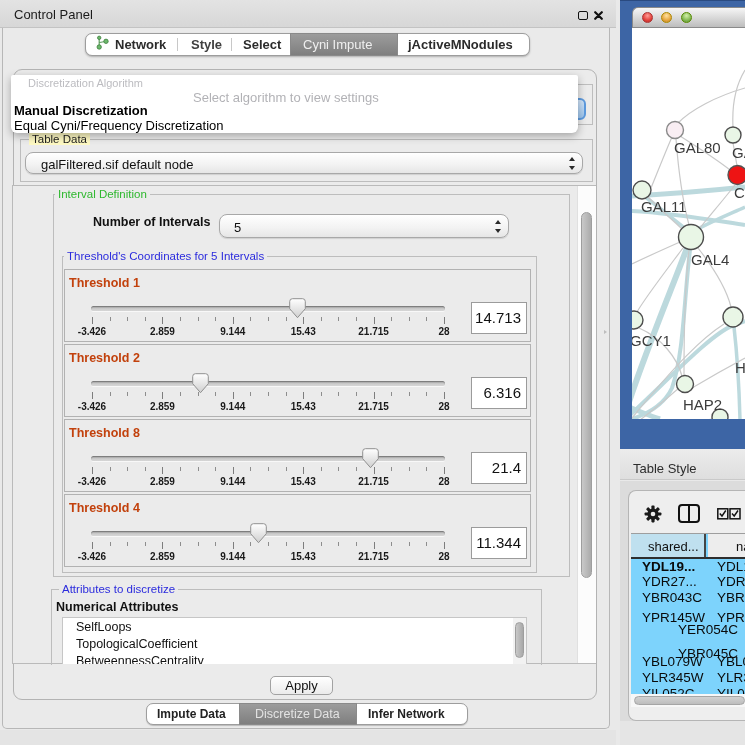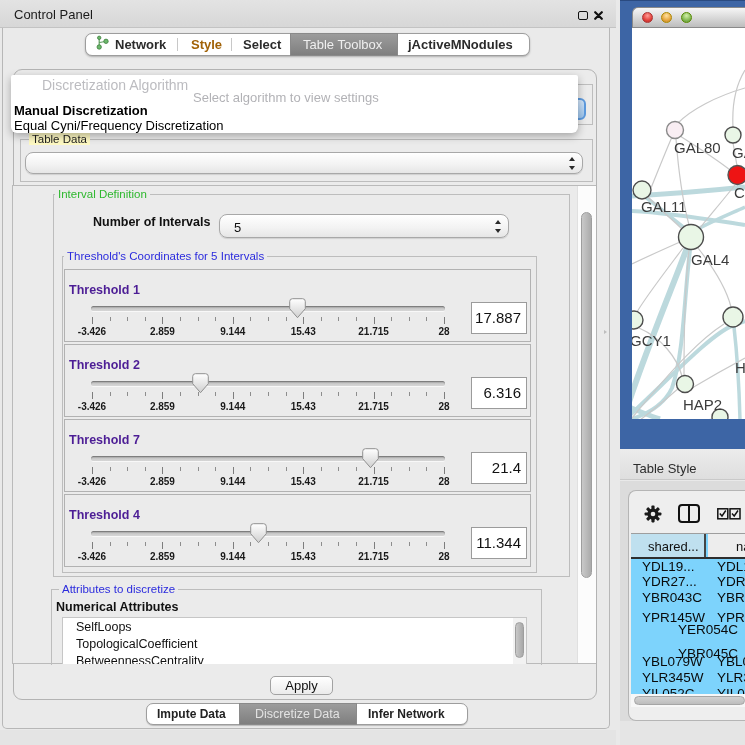--- a/index.html
+++ b/index.html
@@ -10,21 +10,21 @@
   .gbox { border:1px solid #bdbdbd; position:absolute; }
   .combo { position:absolute; border:1px solid #a8a8a8; border-radius:8px;
            background:linear-gradient(#ffffff,#f2f2f2 60%,#e6e6e6); box-shadow:0 1px 1px rgba(0,0,0,0.12);}
   .combo .ctext { position:absolute; left:11px; top:4px; font-size:13px; color:#111; }
   .arrows { position:absolute; right:6px; top:50%; margin-top:-6.5px; width:7px; height:13px; }
   .tri-up { position:absolute; left:50%; margin-left:-3.5px; top:0; width:0; height:0;
             border-left:3.5px solid transparent; border-right:3.5px solid transparent; border-bottom:4.5px solid #2a2a2a; }
   .tri-dn { position:absolute; left:50%; margin-left:-3.5px; bottom:0; width:0; height:0;
             border-left:3.5px solid transparent; border-right:3.5px solid transparent; border-top:4.5px solid #2a2a2a; }
   .tpanel { position:absolute; left:64px; width:467px; height:72.5px; border:1px solid #b2b2b2; }
-  .tlabel { position:absolute; left:4px; top:13px; font-size:12.5px; font-weight:bold; color:#4c1d95; }
+  .tlabel { position:absolute; left:4px; top:6px; font-size:12.5px; font-weight:bold; color:#c2410c; }
   .track  { position:absolute; left:26px; top:36px; width:354px; height:5px; border-radius:3px;
             background:linear-gradient(#9a9a9a,#cccccc 55%,#d6d6d6); box-shadow:inset 0 1px 1px rgba(0,0,0,0.25), 0 1px 0 #f8f8f8; }
   .vbox { position:absolute; left:406px; top:32px; width:56px; height:32px; background:#fff;
           border:1px solid #9b9b9b; font-size:15px; color:#111; text-align:right;
           line-height:30px; padding-right:5px; }
   .ticklabel { position:absolute; top:56px; font-size:10px; font-weight:bold; color:#1a1a1a;
                width:50px; text-align:center; }
   .row { position:absolute; left:0; width:113px; height:15.9px; font-size:13.5px; color:#0a0a0a; white-space:nowrap; }
 </style>
 </head>
@@ -47,32 +47,33 @@
 <div class="abs" style="left:231px;top:38px;width:1px;height:13px;background:#c8c8c8;"></div>
 <div class="abs" style="left:290px;top:33px;width:108px;height:23px;background:linear-gradient(#9c9c9c,#7f7f7f);border:1px solid #8a8a8a;"></div>
 
 <svg class="abs" style="left:96px;top:35px;" width="13" height="16" viewBox="0 0 13 16">
   <path d="M3.2,3.5 L3.2,11 M3.6,7.5 L9,6.5" stroke="#5f9e5f" stroke-width="1.2" fill="none"></path>
   <circle cx="3.2" cy="2.8" r="1.7" fill="#6cb86c" stroke="#3f7f3f" stroke-width="0.8"></circle>
   <circle cx="3.2" cy="12" r="2.2" fill="#6cb86c" stroke="#3f7f3f" stroke-width="0.8"></circle>
   <circle cx="10" cy="6.3" r="2.2" fill="#6cb86c" stroke="#3f7f3f" stroke-width="0.8"></circle>
 </svg>
 <div class="abs" style="left:115px;top:37px;font-size:13px;font-weight:bold;color:#2b2b2b;">Network</div>
-<div class="abs" style="left:191px;top:37px;font-size:13px;font-weight:bold;color:#a16207;">Style</div>
+<div class="abs" style="left:191px;top:37px;font-size:13px;font-weight:bold;color:#404040;">Style</div>
 <div class="abs" style="left:243px;top:37px;font-size:13px;font-weight:bold;color:#2b2b2b;">Select</div>
-<div class="abs" style="left:303px;top:37px;font-size:13px;color:#efefef;">Table Toolbox</div>
+<div class="abs" style="left:303px;top:37px;font-size:13px;color:#efefef;">Cyni Impute</div>
 <div class="abs" style="left:408px;top:37px;font-size:13px;font-weight:bold;color:#2b2b2b;">jActiveMNodules</div>
 
 <div class="gbox" style="left:20px;top:84px;width:573px;height:41px;"></div>
 
 <div class="abs" style="left:570px;top:98px;width:16px;height:22px;border-radius:0 6px 6px 0;background:linear-gradient(#cfe3f8,#9cc4ec);border:2.5px solid #5d9ade;"></div>
 
 <div class="gbox" style="left:20px;top:139px;width:573px;height:43px;"></div>
 <div class="abs grouptitle" style="left:29px;top:133px;background:#fef9c3;">Table Data</div>
 <div class="combo" style="left:25px;top:152px;width:558px;height:22px;">
+  <span class="ctext" style="left:15px;">galFiltered.sif default node</span>
   <span class="arrows">
       <span class="tri-up"></span>
       <span class="tri-dn"></span>
     </span>
 </div>
 
 <div class="abs" style="left:12px;top:185px;width:584px;height:479px;border:1px solid #bababa;background:#ebebeb;overflow:hidden;"></div>
 
 <div class="abs" style="left:577px;top:186px;width:19px;height:477px;background:#fcfcfc;border-left:1px solid #e0e0e0;"></div>
 <div class="abs" style="left:580.5px;top:212px;width:11px;height:366px;background:linear-gradient(90deg,#c9c9c9,#ababab);border:1px solid #9e9e9e;border-radius:6px;"></div>
@@ -124,21 +125,21 @@
     <div class="ticklabel" style="left:354.0px;">28</div>
   <svg style="position:absolute;left:223.5px;top:28px;" width="17" height="21" viewBox="0 0 17 21">
     <defs>
         <linearGradient id="thg0" x1="0" y1="0" x2="0" y2="1">
           <stop offset="0" stop-color="#ffffff"></stop>
           <stop offset="1" stop-color="#cfcfcf"></stop>
         </linearGradient>
       </defs>
     <path d="M3.5,0.7 h10 a2.8,2.8 0 0 1 2.8,2.8 v7.2 l-7.8,9 l-7.8,-9 v-7.2 a2.8,2.8 0 0 1 2.8,-2.8 z" fill="url(#thg0)" stroke="#909090" stroke-width="1"></path>
   </svg>
-  <div class="vbox">17.887</div>
+  <div class="vbox">14.713</div>
 </div>
 <div class="tpanel" style="top:344px;">
   <div class="tlabel">Threshold 2</div>
   <div class="track"></div>
   <div style="position:absolute;left:27.0px;top:47px;width:1px;height:6.5px;background:#7d7d7d;"></div>
     <div style="position:absolute;left:44.6px;top:47px;width:1px;height:3.5px;background:#8d8d8d;"></div>
     <div style="position:absolute;left:62.2px;top:47px;width:1px;height:3.5px;background:#8d8d8d;"></div>
     <div style="position:absolute;left:79.8px;top:47px;width:1px;height:3.5px;background:#8d8d8d;"></div>
     <div style="position:absolute;left:97.4px;top:47px;width:1px;height:6.5px;background:#7d7d7d;"></div>
     <div style="position:absolute;left:115.0px;top:47px;width:1px;height:3.5px;background:#8d8d8d;"></div>
@@ -168,21 +169,21 @@
         <linearGradient id="thg1" x1="0" y1="0" x2="0" y2="1">
           <stop offset="0" stop-color="#ffffff"></stop>
           <stop offset="1" stop-color="#cfcfcf"></stop>
         </linearGradient>
       </defs>
     <path d="M3.5,0.7 h10 a2.8,2.8 0 0 1 2.8,2.8 v7.2 l-7.8,9 l-7.8,-9 v-7.2 a2.8,2.8 0 0 1 2.8,-2.8 z" fill="url(#thg1)" stroke="#909090" stroke-width="1"></path>
   </svg>
   <div class="vbox">6.316</div>
 </div>
 <div class="tpanel" style="top:419px;">
-  <div class="tlabel">Threshold 7</div>
+  <div class="tlabel">Threshold 8</div>
   <div class="track"></div>
   <div style="position:absolute;left:27.0px;top:47px;width:1px;height:6.5px;background:#7d7d7d;"></div>
     <div style="position:absolute;left:44.6px;top:47px;width:1px;height:3.5px;background:#8d8d8d;"></div>
     <div style="position:absolute;left:62.2px;top:47px;width:1px;height:3.5px;background:#8d8d8d;"></div>
     <div style="position:absolute;left:79.8px;top:47px;width:1px;height:3.5px;background:#8d8d8d;"></div>
     <div style="position:absolute;left:97.4px;top:47px;width:1px;height:6.5px;background:#7d7d7d;"></div>
     <div style="position:absolute;left:115.0px;top:47px;width:1px;height:3.5px;background:#8d8d8d;"></div>
     <div style="position:absolute;left:132.6px;top:47px;width:1px;height:3.5px;background:#8d8d8d;"></div>
     <div style="position:absolute;left:150.2px;top:47px;width:1px;height:3.5px;background:#8d8d8d;"></div>
     <div style="position:absolute;left:167.8px;top:47px;width:1px;height:6.5px;background:#7d7d7d;"></div>
@@ -386,21 +387,21 @@
 <div class="abs" style="left:631px;top:533px;width:132px;height:161px;background:#7dd3fc;overflow:hidden;">
 
   <div style="position:absolute;left:0;top:0;width:114px;height:1px;background:#9e9e9e;"></div>
   <div style="position:absolute;left:0;top:1px;width:75px;height:22.5px;background:#bfe0ef;border-right:2px solid #454545;"></div>
   <div style="position:absolute;left:77px;top:1px;width:37px;height:22.5px;background:#ededed;"></div>
   <div style="position:absolute;left:17px;top:6px;font-size:13px;color:#111;">shared...</div>
   <div style="position:absolute;left:105px;top:6px;font-size:13px;color:#111;">na</div>
   <div style="position:absolute;left:0;top:23.5px;width:114px;height:2px;background:#2e2e2e;"></div>
 </div>
 <div class="abs row" style="left:632px;top:558.5px;overflow:hidden;">
-    <span style="position:absolute;left:10px;">YDL19...</span>
+    <span style="position:absolute;left:10px;font-weight:bold;">YDL19...</span>
     <span style="position:absolute;left:85px;">YDL1</span>
   </div>
 <div class="abs row" style="left:632px;top:574.4px;overflow:hidden;">
     <span style="position:absolute;left:10px;">YDR27...</span>
     <span style="position:absolute;left:85px;">YDR2</span>
   </div>
 <div class="abs row" style="left:632px;top:590.3px;overflow:hidden;">
     <span style="position:absolute;left:10px;">YBR043C</span>
     <span style="position:absolute;left:85px;">YBR0</span>
   </div>
@@ -426,16 +427,16 @@
   </div>
 <div class="abs row" style="left:632px;top:685.7px;overflow:hidden;">
     <span style="position:absolute;left:10px;">YIL052C</span>
     <span style="position:absolute;left:85px;">YIL0</span>
   </div>
 
 <div class="abs" style="left:631px;top:694px;width:114px;height:13px;background:#f7f7f7;"></div>
 <div class="abs" style="left:634px;top:695.5px;width:111px;height:9px;background:linear-gradient(#d2d2d2,#bdbdbd);border:1px solid #a5a5a5;border-radius:5px;"></div>
 
 <div class="abs" style="left:11px;top:75px;width:567px;height:58px;background:#ffffff;border-radius:2px 2px 6px 6px;box-shadow:0 3px 8px rgba(0,0,0,0.3);"></div>
-<div class="abs" style="left:42px;top:76.5px;font-size:14px;color:#bcbcc0;">Discretization Algorithm</div>
+<div class="abs" style="left:28px;top:76.5px;font-size:11px;color:#bcbcc0;">Discretization Algorithm</div>
 <div class="abs" style="left:193px;top:90px;font-size:13px;color:#b2b2b6;">Select algorithm to view settings</div>
 <div class="abs" style="left:14px;top:102.5px;font-size:13px;font-weight:bold;color:#000;">Manual Discretization</div>
 <div class="abs" style="left:14px;top:117.5px;font-size:13px;color:#000;">Equal Cyni/Frequency Discretization</div>
 
 </body></html>

